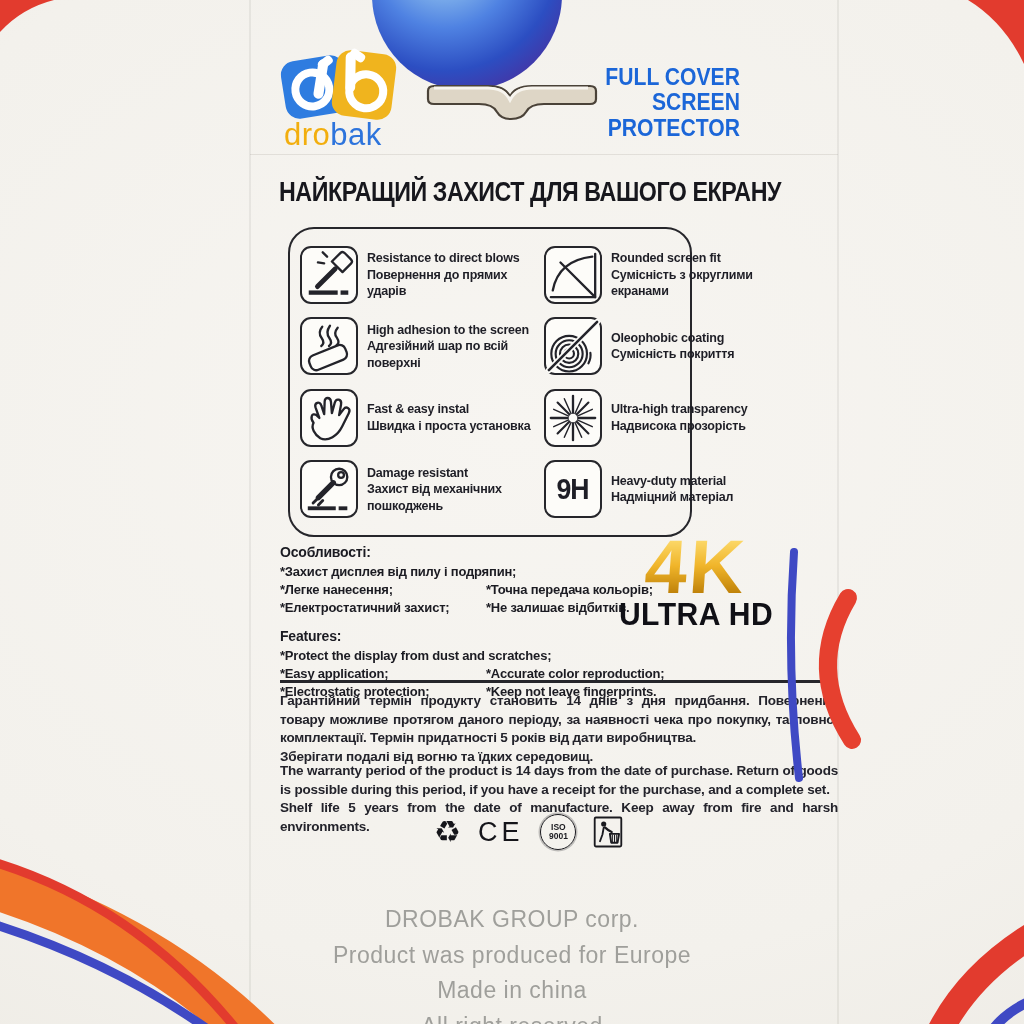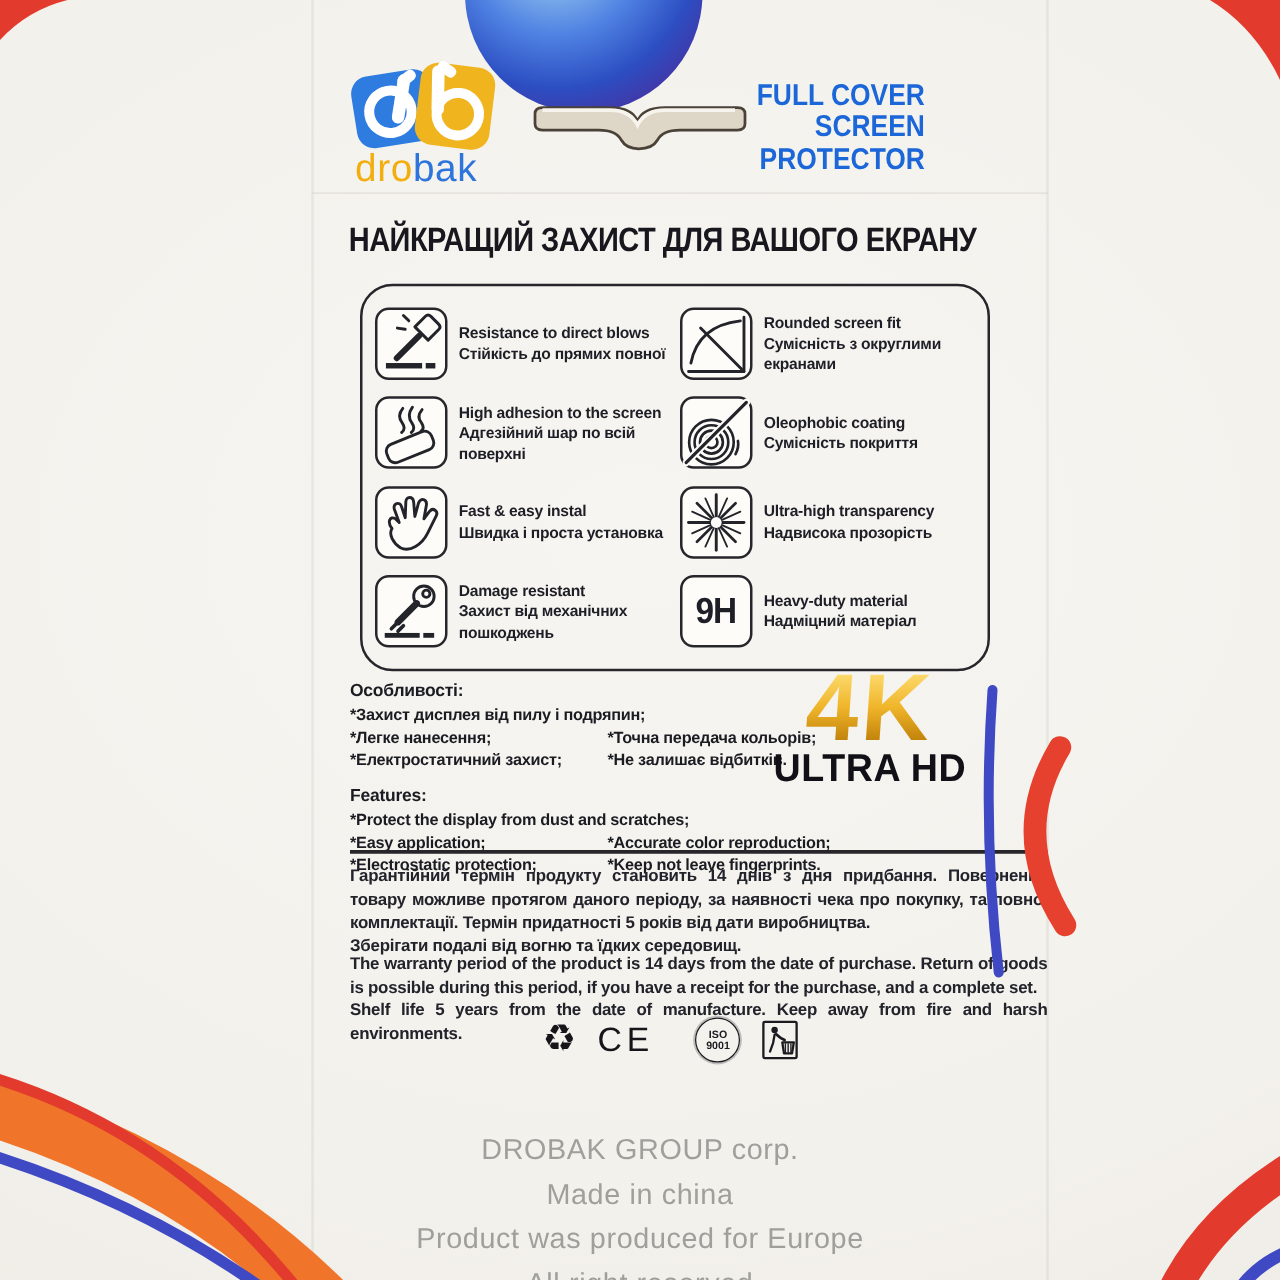--- a/index.html
+++ b/index.html
@@ -36,21 +36,21 @@
 
   
   .product-type{position:absolute;right:284px;top:64px;text-align:right;color:#1b66d8;
     font-weight:700;font-size:24px;line-height:1.06;transform:scaleX(0.88);transform-origin:right top;letter-spacing:0;}
 
   
   .tagline{position:absolute;left:279px;top:177px;font-size:27px;font-weight:700;color:#17171d;
     white-space:nowrap;transform:scaleX(0.86);transform-origin:left top;letter-spacing:-0.5px;}
 
   
-  .feature-box{position:absolute;left:288px;top:227px;width:504px;height:310px;border:2.5px solid #26262b;
+  .feature-box{position:absolute;left:288px;top:227px;width:404px;height:310px;border:2.5px solid #26262b;
     border-radius:26px;box-sizing:border-box;display:grid;grid-template-columns:244px 1fr;
     grid-template-rows:repeat(4,1fr);padding:10px 6px 10px 10px;}
   .fcell{display:flex;align-items:center;gap:9px;}
   .icon-tile{flex:0 0 auto;width:58px;height:58px;border:2.5px solid #26262b;border-radius:11px;
     box-sizing:border-box;display:flex;align-items:center;justify-content:center;background:#fdfcf9;}
   .ftext{font-size:12.5px;font-weight:700;line-height:1.32;letter-spacing:-0.2px;color:#1e1e26;}
   .fcell-l .ftext{width:168px;} .fcell-r .ftext{width:150px;}
   .badge-9h{font-size:29px;font-weight:700;letter-spacing:-1px;transform:scaleX(0.92);color:#1e1e26;}
 
   
@@ -73,21 +73,21 @@
   .warranty{position:absolute;left:280px;width:558px;font-size:13.5px;font-weight:700;color:#23232b;
     line-height:1.38;letter-spacing:-0.2px;text-align:justify;}
   .war-ua{top:692px;} .war-en{top:762px;}
   .warranty p{margin:0;}
 
   
   .certs{position:absolute;left:434px;top:814px;display:flex;align-items:center;gap:17px;height:36px;}
   .recycle{font-size:30px;color:#15151a;line-height:1;}
   .ce{font-size:27px;color:#15151a;letter-spacing:4px;font-weight:400;}
   .iso{width:34px;height:34px;border:1.6px solid #1a1a1f;border-radius:50%;display:flex;flex-direction:column;
-    align-items:center;justify-content:center;font-weight:700;color:#1a1a1f;box-shadow:0 0 0 1.5px rgba(26,26,31,0.25);margin-left:16px;}
+    align-items:center;justify-content:center;font-weight:700;color:#1a1a1f;box-shadow:0 0 0 1.5px rgba(26,26,31,0.25);}
   .iso span{font-size:8.5px;line-height:1.05;}
 
   
   .footer{position:absolute;left:0;top:902px;width:100%;text-align:center;color:#9f9f9b;
     font-size:23px;line-height:1.55;letter-spacing:0.5px;}
 
   .deco{position:absolute;left:0;top:0;pointer-events:none;}
   svg{display:block;}
 </style>
 </head>
@@ -138,21 +138,21 @@
           <path d="M31 14 L40 5 Q42 3 44.5 5.5 L50.5 11.5 Q53 14 51 16 L42 25 L31 14 Z"></path>
           <path d="M34.5 21.5 L16 40" stroke-width="5"></path>
           <path d="M26 9 l-4.5 -4.5"></path>
             <path d="M23 16 l-6.5 -1"></path>
           <rect x="7" y="44" width="30" height="4.5" fill="#23232a" stroke="none"></rect>
           <rect x="40" y="44" width="8" height="4.5" fill="#23232a" stroke="none"></rect>
         </svg>
       </div>
       <div class="ftext">
           <div>Resistance to direct blows</div>
-          <div>Стійкість до прямих повної</div>
+          <div>Повернення до прямих ударів</div>
         </div>
     </div>
 
     <div class="fcell fcell-r">
       <div class="icon-tile">
         <svg width="56" height="56" viewBox="0 0 56 56" fill="none" stroke="#23232a" stroke-width="2.4" stroke-linecap="round" stroke-linejoin="round">
           <path d="M5 51 H51 V6"></path>
             <path d="M7 44 Q13 13 48 9"></path>
             <path d="M15 15 L51 51"></path>
         </svg>
@@ -311,22 +311,22 @@
         <path d="M9.5 9.2 q3 2.8 5.5 3.8" stroke-width="1.8"></path>
         <path d="M8.5 9.5 L7.5 15 L5.5 20.5"></path>
         <path d="M13.5 14.5 h7.5 l-1.2 7.2 h-5.2 Z"></path>
         <path d="M15.5 15.5 v5.5 M17.3 15.5 v5.5 M19.1 15.5 v5.5" stroke-width="0.9"></path>
       </svg>
     </span>
   </div>
 
   <div class="footer">
     <div>DROBAK GROUP corp.</div>
+    <div>Product was produced for Europe</div>
     <div>Made in china</div>
-    <div>Product was produced for Europe</div>
     <div>All right reserved</div>
   </div>
 
   <svg class="deco" width="1024" height="1024" viewBox="0 0 1024 1024">
     <path d="M0 0 L54 0 Q22 8 0 32 Z" fill="#e23b2e"></path>
     <path d="M1024 0 L1024 64 Q1004 22 968 0 Z" fill="#e23b2e"></path>
     <path d="M794 552 Q786 665 799 778" stroke="#3f49c4" stroke-width="8" fill="none" stroke-linecap="round"></path>
     <path d="M848 598 Q806 668 852 740" stroke="#e6402f" stroke-width="18" fill="none" stroke-linecap="round"></path>
     <path d="M-20 882 Q150 932 262 1044" stroke="#f0752a" stroke-width="46" fill="none"></path>
     <path d="M-20 858 Q140 902 248 1044" stroke="#e23b2e" stroke-width="9" fill="none"></path>

